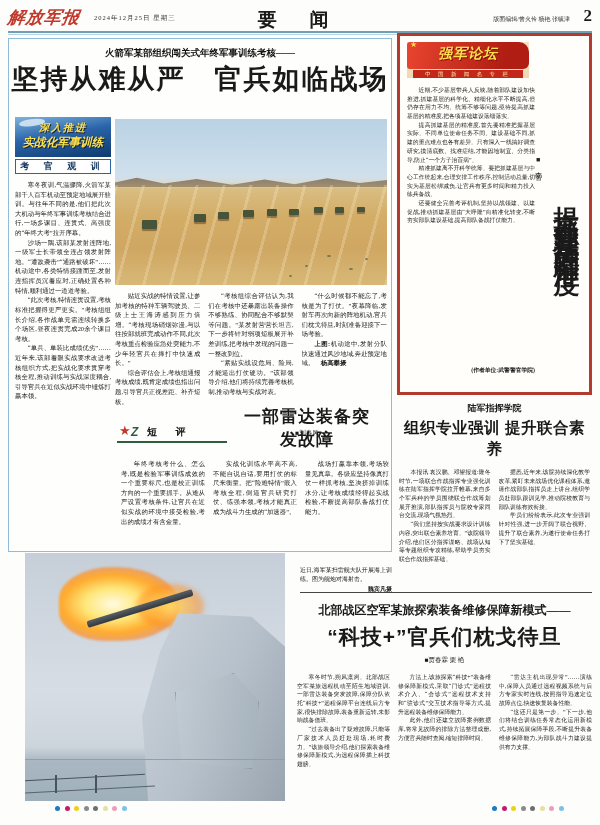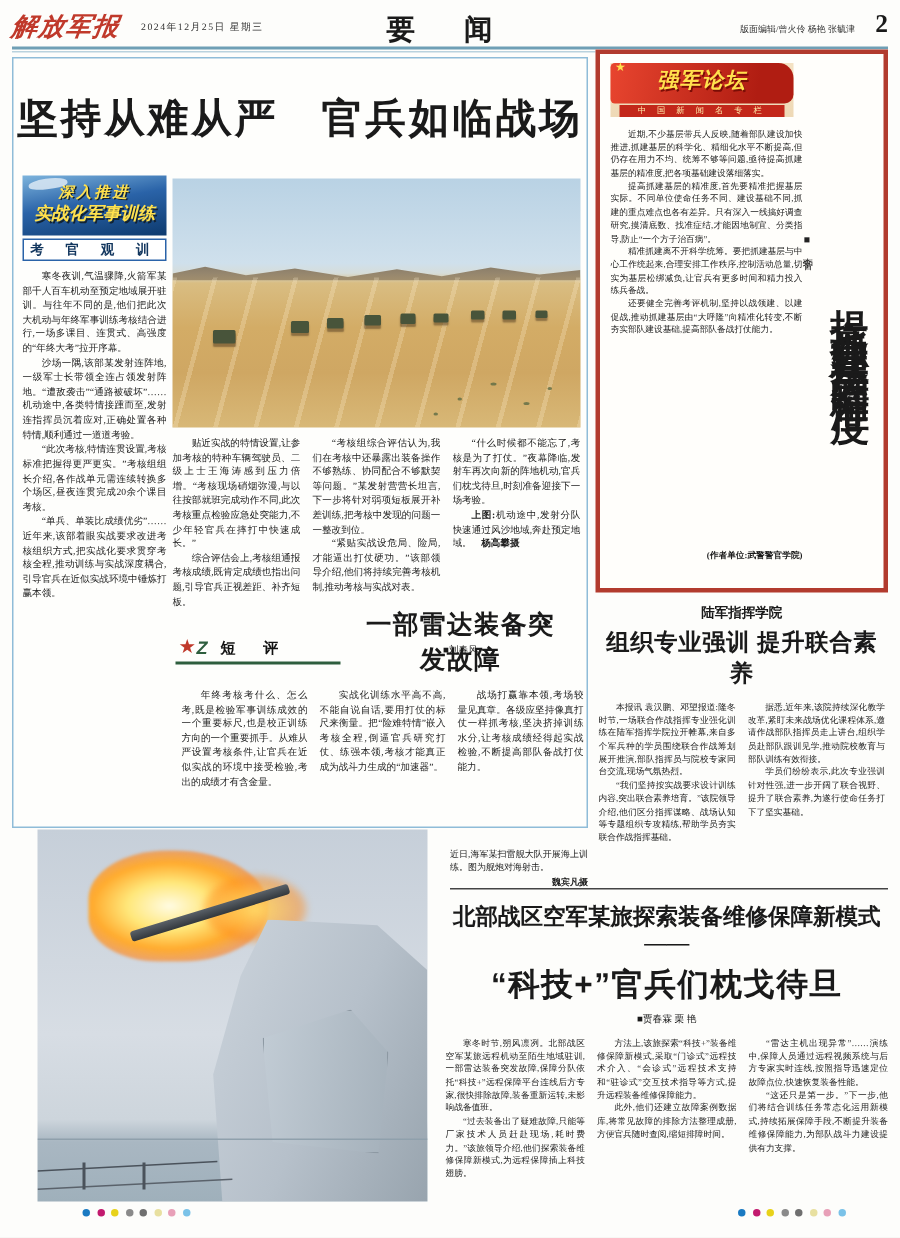--- a/index.html
+++ b/index.html
@@ -109,21 +109,21 @@
   .rail { position:absolute; left:0; top:224px; width:120px; border-top:1.5px solid #4a525b; transform:rotate(-3deg); }
   .rail2 { position:absolute; left:0; top:236px; width:130px; border-top:1px solid #5a626b; transform:rotate(-3deg); }
   .rail-post { position:absolute; width:1.5px; height:18px; background:#4a525b; top:222px; }
 
   
   .reg-dots { position:absolute; display:flex; gap:4.5px; }
   .reg-dots i { width:5px; height:5px; border-radius:50%; display:block; }
 
   
   .tech { position:absolute; left:297px; top:598px; width:295px; height:222px; }
-  .tech-kicker { text-align:center; font-size:15px; font-weight:bold; margin-top:4px; }
+  .tech-kicker { text-align:center; font-size:12px; font-weight:bold; margin-top:4px; }
   .tech-headline { text-align:center; font-size:21px; font-weight:bold; letter-spacing:1px; margin-top:4px; font-family:"Liberation Sans",sans-serif; }
   .tech-byline { text-align:center; font-size:6.5px; margin-top:5px; }
   .tech-cols { display:flex; gap:8px; margin-top:8px; }
   .tech-cols .col { width:93px; height:142px; overflow:hidden; }
 </style>
 </head>
 <body>
 
 <div class="page">
 
@@ -131,20 +131,21 @@
     <div class="paper-logo">解放军报</div>
     <div class="paper-date">2024年12月25日 星期三</div>
     <div class="section-title">要 闻</div>
     <div class="editors">版面编辑/曾火伶 杨艳 张毓津</div>
     <div class="page-num">2</div>
   </div>
   <div class="head-rule"></div>
   <div class="head-rule2"></div>
 
   <div class="main-box">
+    <div class="main-kicker">火箭军某部组织闯关式年终军事训练考核——</div>
     <div class="main-headline">坚持从难从严　官兵如临战场</div>
 
     <div class="left-col">
       <div class="badge-banner">
         <div class="badge-plane"></div>
         <span class="bl1">深入推进</span>
         <span class="bl2">实战化军事训练</span>
       </div>
       <div class="badge-label">考 官 观 训</div>
       <div class="smalltext">

